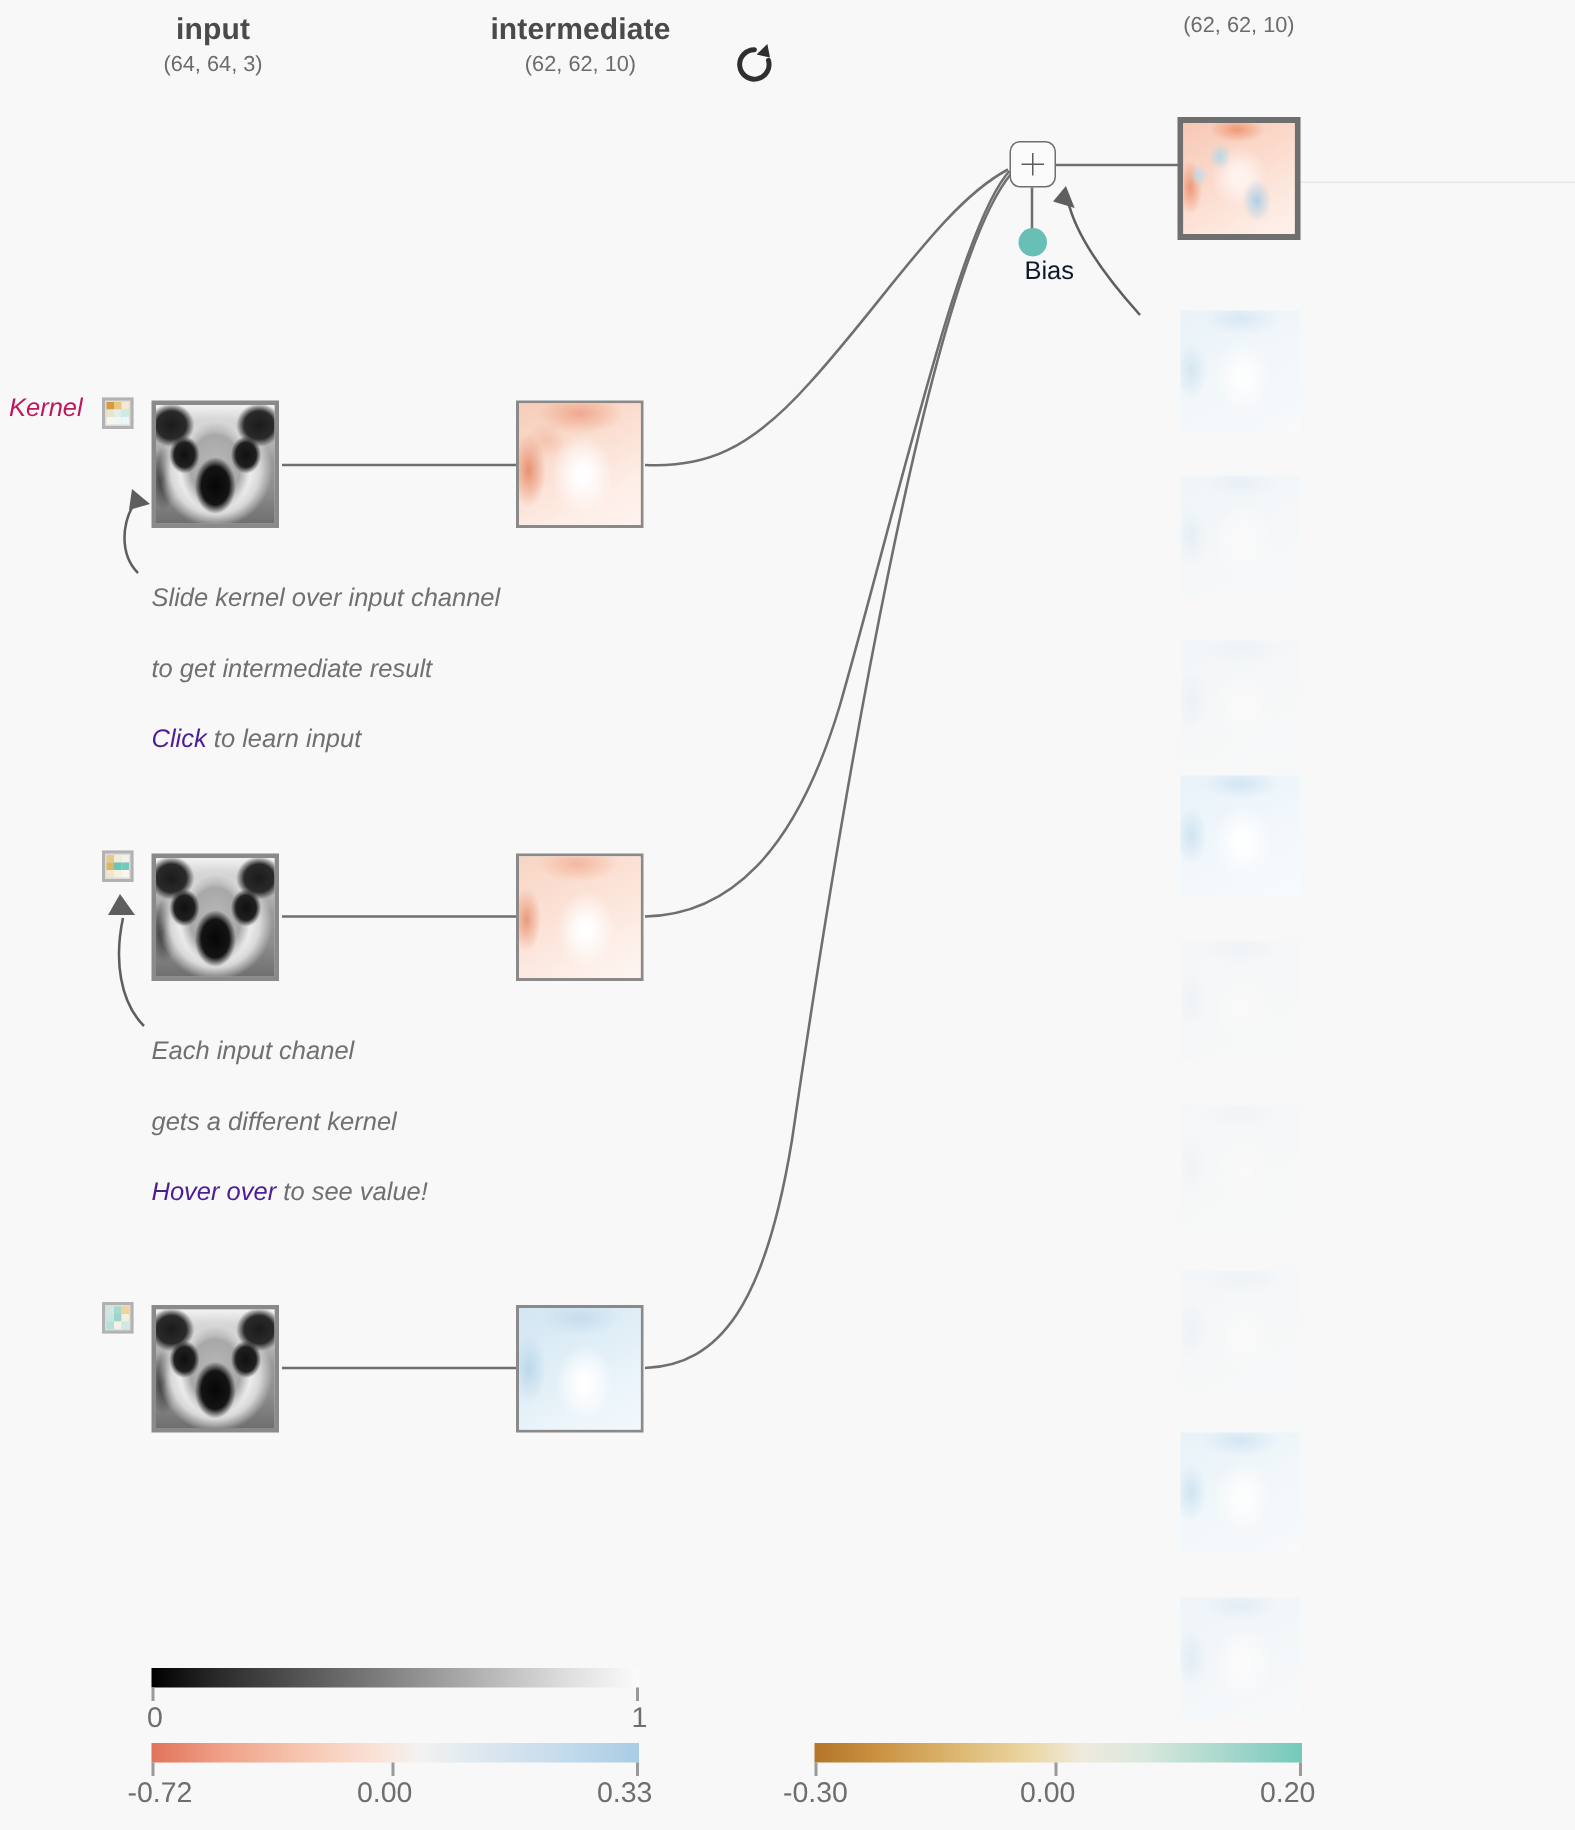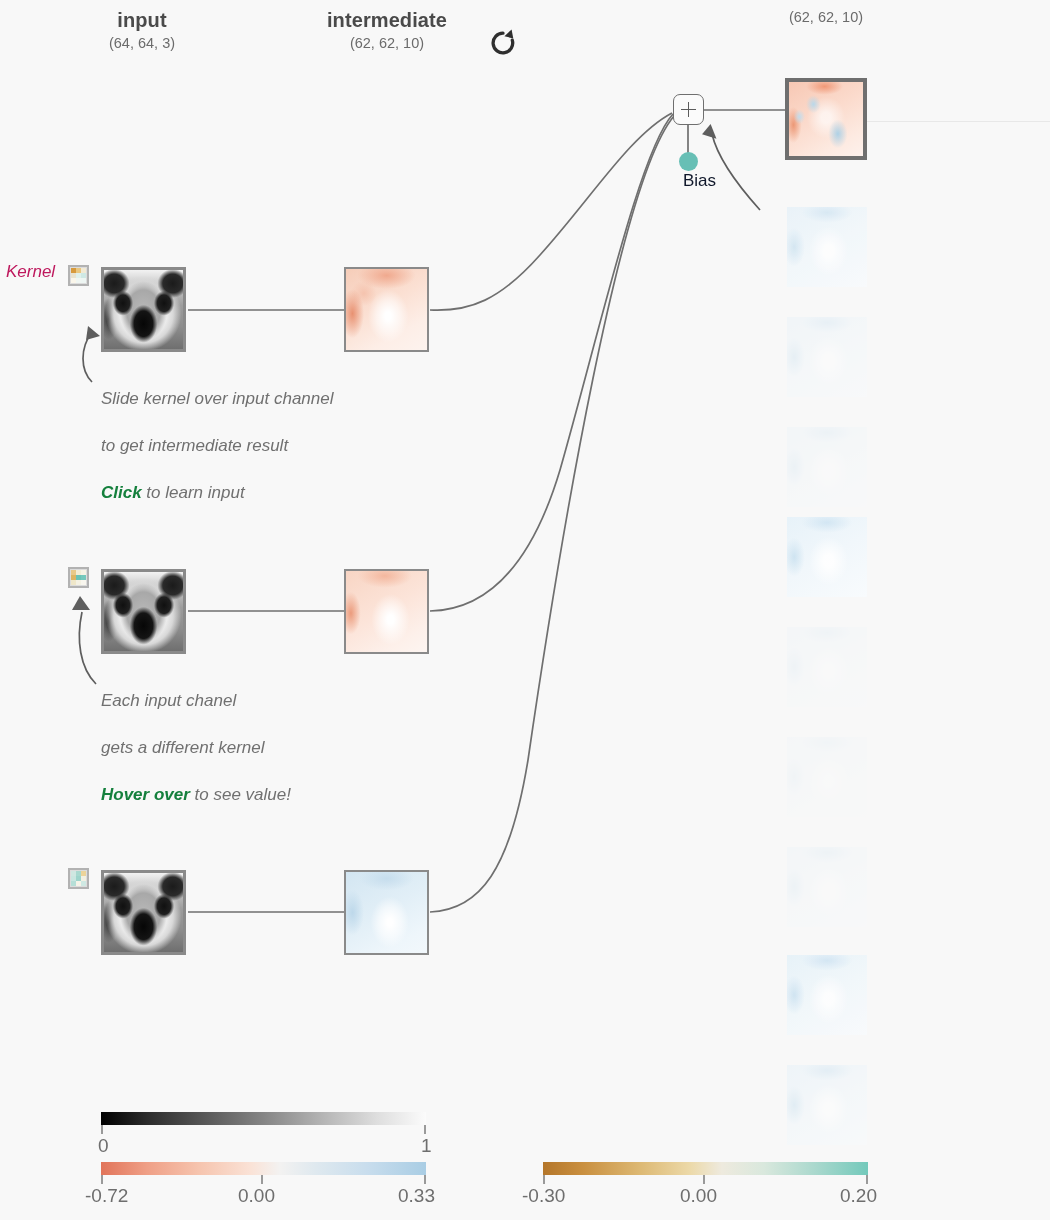--- a/index.html
+++ b/index.html
@@ -137,21 +137,21 @@
     display:grid;grid-template-columns:repeat(3,1fr);grid-template-rows:repeat(3,1fr);
     gap:0;
   }
   .kernel-swatch i{display:block;}
 
   
   .anno{
     position:absolute;font-style:italic;font-size:17px;line-height:23.5px;
     color:#707070;white-space:pre-line;
   }
-  .anno b{font-weight:bold;font-style:italic;color:#15803d;}
+  .anno b{font-weight:normal;font-style:italic;color:#4c1d95;}
   #kernel-label{
     position:absolute;left:6px;top:262px;font-style:italic;font-size:17px;color:#be185d;
   }
   #bias-label{
     position:absolute;left:660px;top:171px;width:56px;text-align:right;
     font-size:17px;color:#0f172a;
   }
 
   
   #plus-node{

